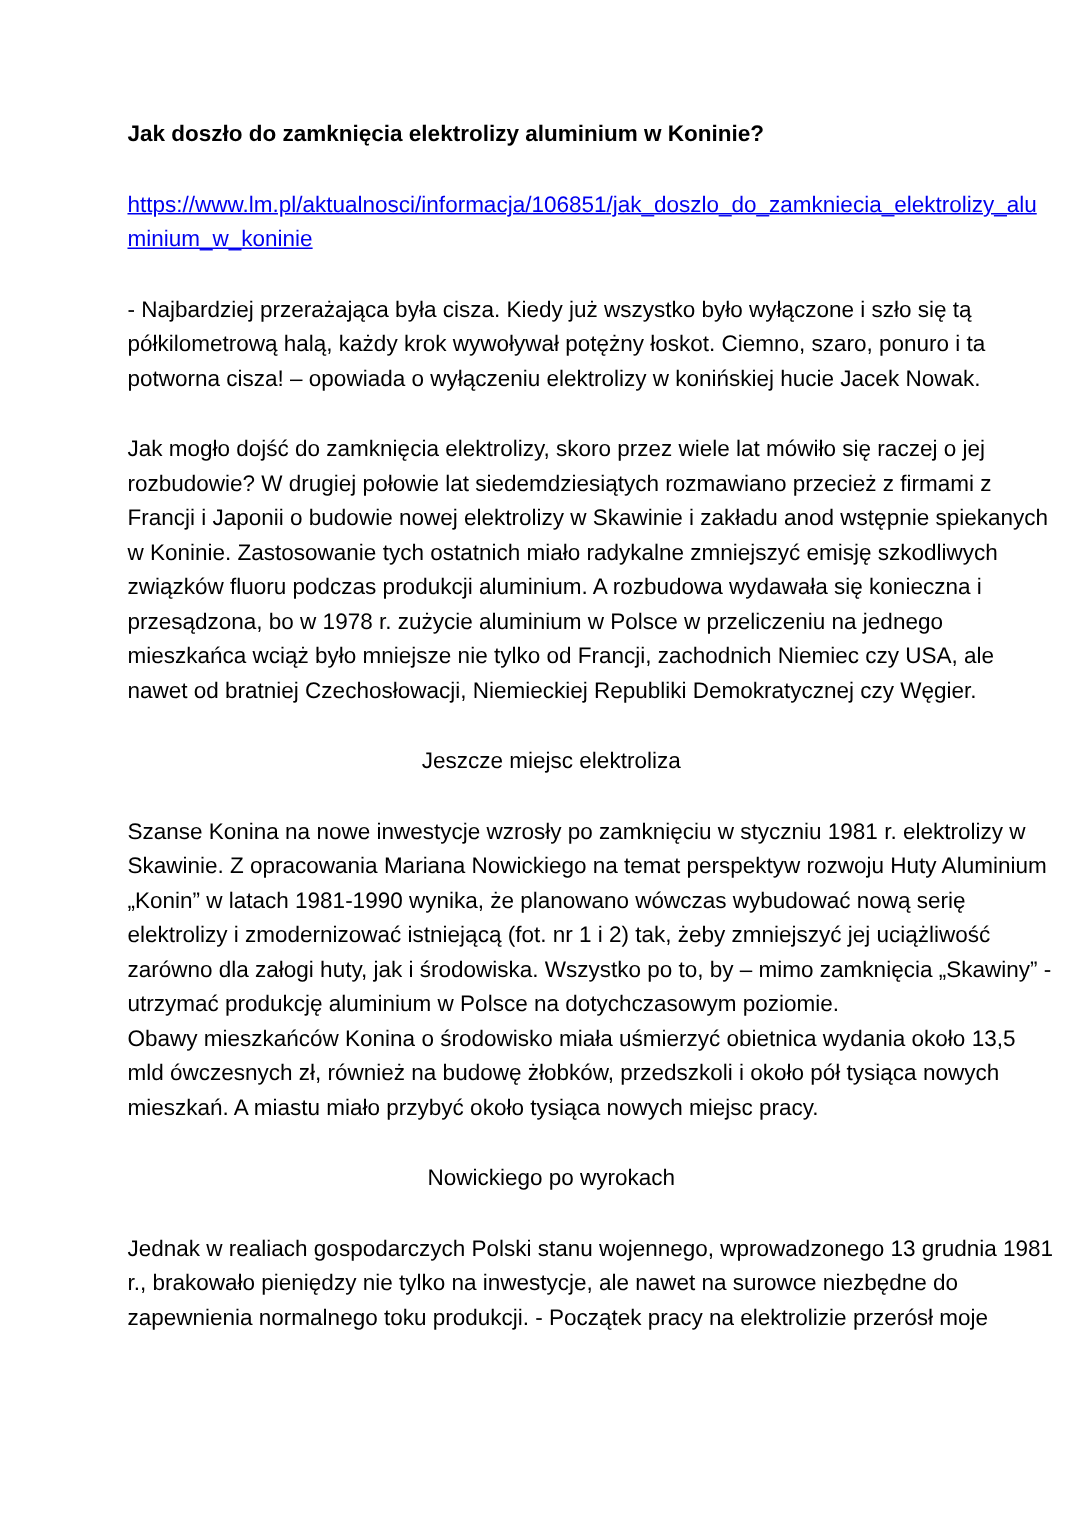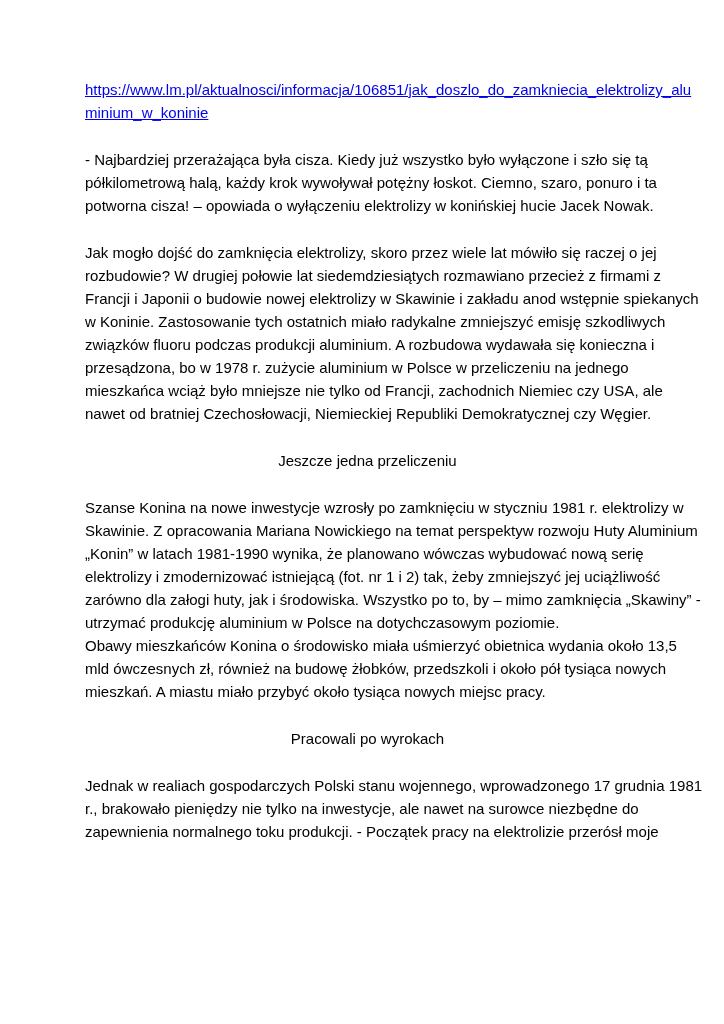--- a/index.html
+++ b/index.html
@@ -39,49 +39,50 @@
   a.link {
     color: var(--link, #0000EE);
     cursor: pointer;
   }
 </style>
 </head>
 <body>
 
 <div class="page">
 
+  <h1 class="block title">Jak doszło do zamknięcia elektrolizy aluminium w Koninie?</h1>
 
   <p class="block"><a class="link" href="#">https://www.lm.pl/aktualnosci/informacja/106851/jak_doszlo_do_zamkniecia_elektrolizy_alu
 minium_w_koninie</a></p>
 
 
   <p class="block lead">- Najbardziej przerażająca była cisza. Kiedy już wszystko było wyłączone i szło się tą
 półkilometrową halą, każdy krok wywoływał potężny łoskot. Ciemno, szaro, ponuro i ta
 potworna cisza! – opowiada o wyłączeniu elektrolizy w konińskiej hucie Jacek Nowak.</p>
 
   <p class="block">Jak mogło dojść do zamknięcia elektrolizy, skoro przez wiele lat mówiło się raczej o jej
 rozbudowie? W drugiej połowie lat siedemdziesiątych rozmawiano przecież z firmami z
 Francji i Japonii o budowie nowej elektrolizy w Skawinie i zakładu anod wstępnie spiekanych
 w Koninie. Zastosowanie tych ostatnich miało radykalne zmniejszyć emisję szkodliwych
 związków fluoru podczas produkcji aluminium. A rozbudowa wydawała się konieczna i
 przesądzona, bo w 1978 r. zużycie aluminium w Polsce w przeliczeniu na jednego
 mieszkańca wciąż było mniejsze nie tylko od Francji, zachodnich Niemiec czy USA, ale
 nawet od bratniej Czechosłowacji, Niemieckiej Republiki Demokratycznej czy Węgier.</p>
 
-  <h2 class="block heading">Jeszcze jedna przeliczeniu</h2>
+  <h2 class="block heading">Jeszcze miejsc elektroliza</h2>
 
   <p class="block">Szanse Konina na nowe inwestycje wzrosły po zamknięciu w styczniu 1981 r. elektrolizy w
 Skawinie. Z opracowania Mariana Nowickiego na temat perspektyw rozwoju Huty Aluminium
 „Konin” w latach 1981-1990 wynika, że planowano wówczas wybudować nową serię
 elektrolizy i zmodernizować istniejącą (fot. nr 1 i 2) tak, żeby zmniejszyć jej uciążliwość
 zarówno dla załogi huty, jak i środowiska. Wszystko po to, by – mimo zamknięcia „Skawiny” -
 utrzymać produkcję aluminium w Polsce na dotychczasowym poziomie.
 Obawy mieszkańców Konina o środowisko miała uśmierzyć obietnica wydania około 13,5
 mld ówczesnych zł, również na budowę żłobków, przedszkoli i około pół tysiąca nowych
 mieszkań. A miastu miało przybyć około tysiąca nowych miejsc pracy.</p>
 
-  <h2 class="block heading">Pracowali po wyrokach</h2>
+  <h2 class="block heading">Nowickiego po wyrokach</h2>
 
-  <p class="block">Jednak w realiach gospodarczych Polski stanu wojennego, wprowadzonego 17 grudnia 1981
+  <p class="block">Jednak w realiach gospodarczych Polski stanu wojennego, wprowadzonego 13 grudnia 1981
 r., brakowało pieniędzy nie tylko na inwestycje, ale nawet na surowce niezbędne do
 zapewnienia normalnego toku produkcji. - Początek pracy na elektrolizie przerósł moje</p>
 
 </div>
 
 </body></html>

